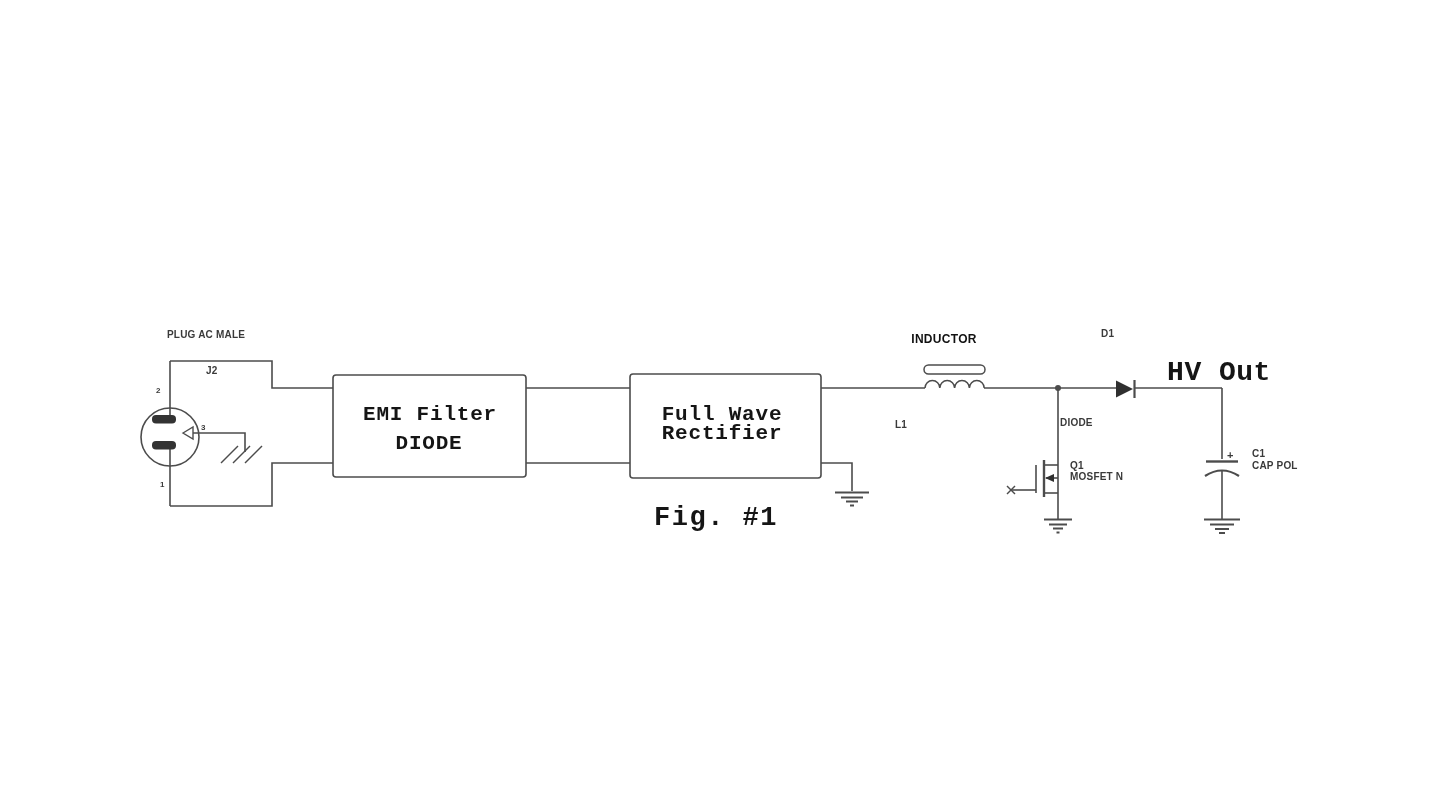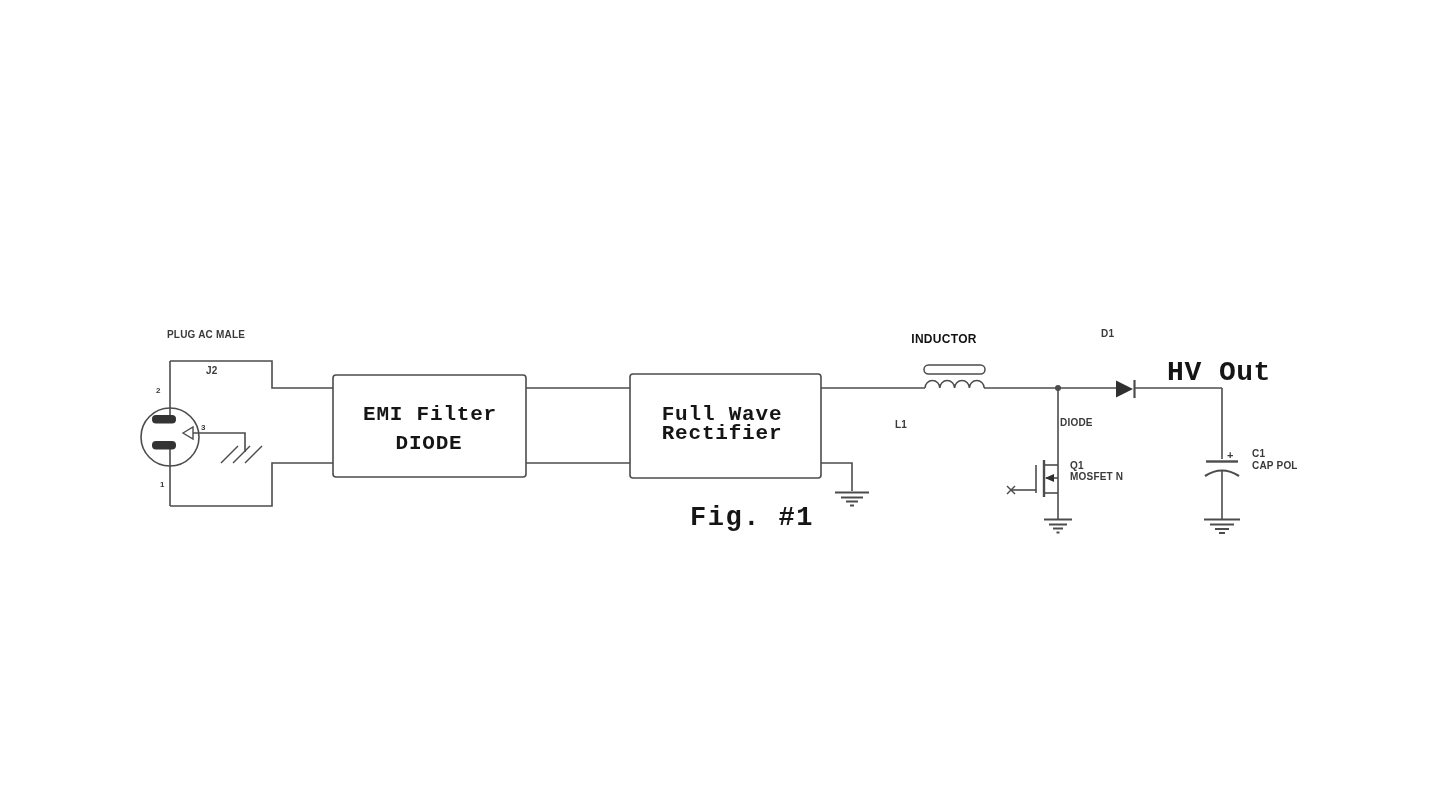--- a/index.html
+++ b/index.html
@@ -118,21 +118,21 @@
   <div class="lbl lbl-pin" style="left:156px;top:387px;">2</div>
   <div class="lbl lbl-pin" style="left:160px;top:481px;">1</div>
   <div class="lbl lbl-pin" style="left:201px;top:424px;">3</div>
 
   <div class="lbl mono mono-box ctr" style="left:430px;top:404px;">EMI Filter</div>
   <div class="lbl mono mono-box ctr" style="left:429px;top:433px;">DIODE</div>
 
   <div class="lbl mono mono-box ctr" style="left:722px;top:404px;">Full Wave</div>
   <div class="lbl mono mono-box ctr" style="left:722px;top:423px;">Rectifier</div>
 
-  <div class="lbl mono mono-fig ctr" style="left:752px;top:505px;">Fig. #1</div>
+  <div class="lbl mono mono-fig ctr" style="left:716px;top:505px;">Fig. #1</div>
 
   <div class="lbl lbl-big-sans ctr" style="left:944px;top:333px;">INDUCTOR</div>
   <div class="lbl lbl-sm" style="left:895px;top:403px;margin-top:17px;">L1</div>
 
   <div class="lbl lbl-sm" style="left:1070px;top:461px;">Q1</div>
   <div class="lbl lbl-sm" style="left:1070px;top:472px;">MOSFET N</div>
 
   <div class="lbl lbl-sm" style="left:1101px;top:329px;">D1</div>
   <div class="lbl lbl-sm" style="left:1060px;top:418px;">DIODE</div>
 

